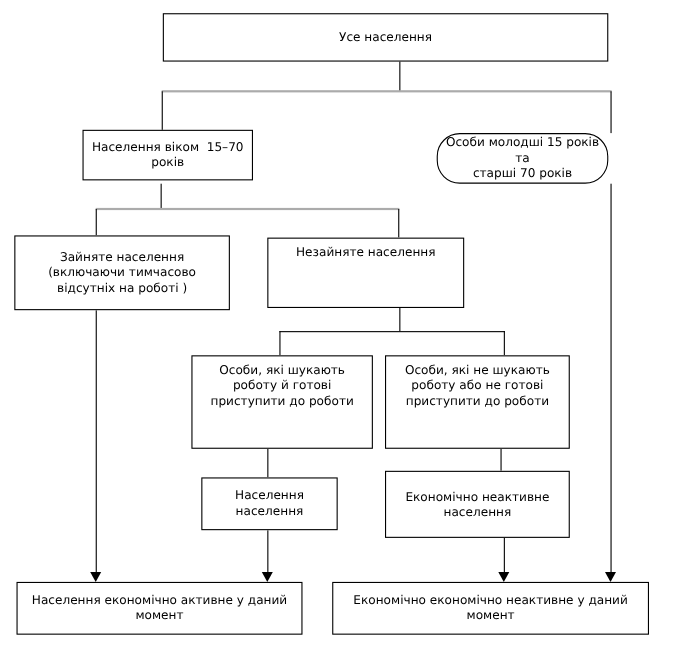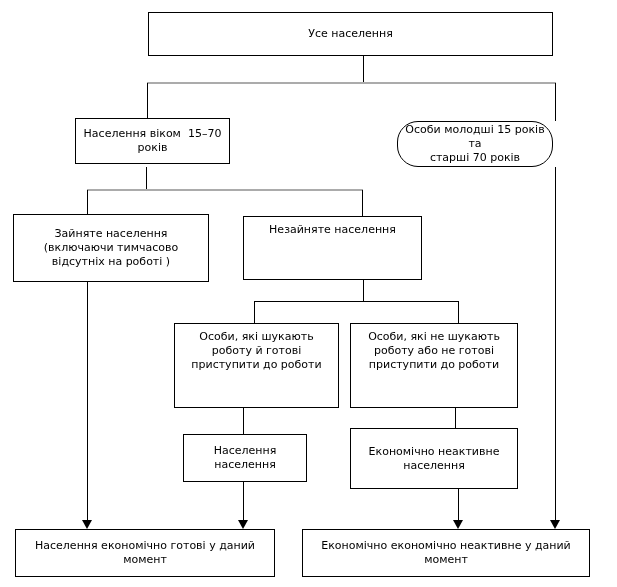--- a/index.html
+++ b/index.html
@@ -97,19 +97,19 @@
   <div class="node top-align" style="left:350px; top:323px; width:168px; height:85px;">Особи, які не шукають
 роботу або не готові
 приступити до роботи</div>
 
   <div class="node" style="left:183px; top:434px; width:124px; height:48px;">Населення
 населення</div>
 
   <div class="node" style="left:350px; top:428px; width:168px; height:61px;">Економічно неактивне
 населення</div>
 
-  <div class="node" style="left:15px;  top:529px; width:260px; height:48px;">Населення економічно готові у даний
+  <div class="node" style="left:15px;  top:529px; width:260px; height:48px;">Населення економічно активне у даний
 момент</div>
 
   <div class="node" style="left:302px; top:529px; width:288px; height:48px;">Економічно економічно неактивне у даний
 момент</div>
 
 </div>
 
 </body></html>

